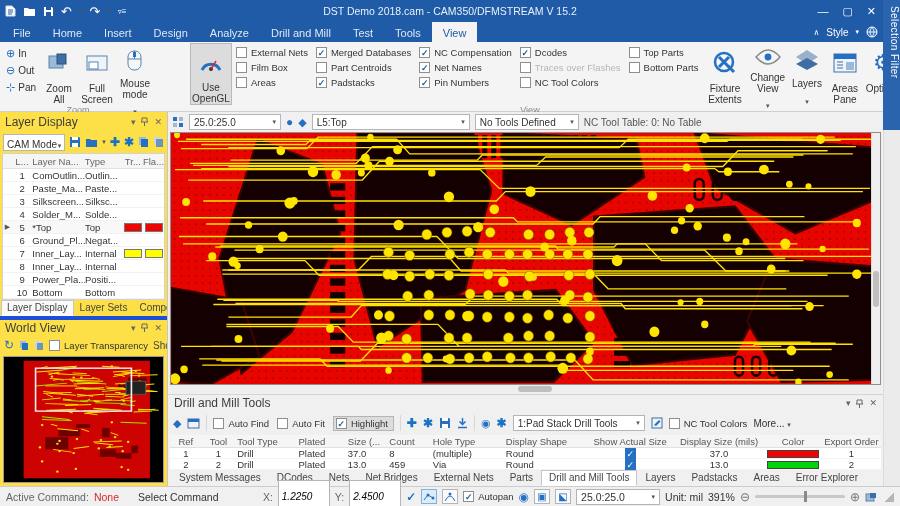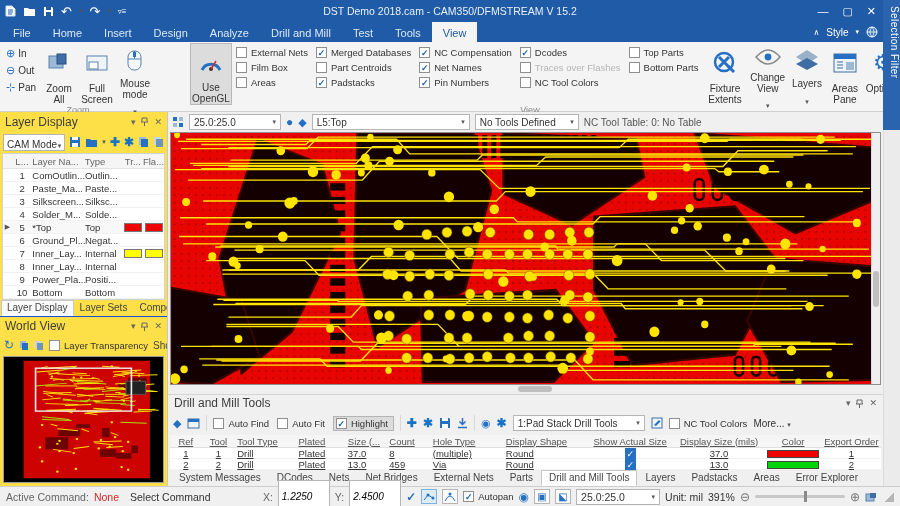--- a/index.html
+++ b/index.html
@@ -82,21 +82,21 @@
 
 .drill-panel{flex:0 0 auto;background:#f0f0f0;border-top:1px solid #d5d5d5;}
 .drill-title-row{height:16px;display:flex;align-items:center;padding:0 6px;font-size:12px;color:#3d3d3d;}
 .drill-toolbar{height:24px;display:flex;align-items:center;gap:6px;padding:0 5px;font-size:10px;color:#333;}
 .tsep{width:1px;height:16px;background:#d8d8d8;}
 .text-field{width:118px;height:17px;border:1px solid #b5b5b5;background:#fff;font-size:9.5px;padding:0 3px;font-family:"Liberation Sans",sans-serif;}
 .drill-table{background:#fff;margin:0 2px;font-size:9.5px;color:#333;}
 .dhead,.drow{display:flex;align-items:center;}
 .dhead{height:13px;background:#f5f5f5;border-bottom:1px solid #e0e0e0;color:#555;}
 .drow{height:11px;border-bottom:1px solid #f3f3f3;}
-.dc{overflow:hidden;white-space:nowrap;padding:0 2px;text-align:center;text-decoration:underline;}
+.dc{overflow:hidden;white-space:nowrap;padding:0 2px;text-align:center;}
 .d0{width:32px}.d1{width:34px}.d2{width:62px;text-align:left}.d3{width:50px;text-align:left}.d4{width:42px;text-align:left}.d5{width:44px;text-align:left}.d6{width:74px;text-align:left}.d7{width:84px;text-align:left}.d8{width:88px}.d9{width:92px}.d10{width:58px}.d11{width:60px}
 .dsw{display:inline-block;width:52px;height:8px;border:1px solid #444;vertical-align:middle;}
 .bottom-tabs{height:16px;display:flex;align-items:flex-end;padding-left:3px;font-size:10px;flex:0 0 auto;background:#f0f0f0;}
 .btab{padding:1px 7px 2px;color:#444;border:1px solid transparent;white-space:nowrap;}
 .btab.active{background:#fff;border-color:#c6c6c6;border-bottom-color:#fff;}
 
 .statusbar{height:20px;background:#f0f0f0;border-top:1px solid #cdcdcd;display:flex;align-items:center;gap:5px;padding:0 6px;font-size:10.5px;color:#444;}
 .red{color:#d42a2a;}
 .sb-input{width:52px;height:15px;border:1px solid #b5b5b5;font-size:10px;padding:16px 3px;font-family:"Liberation Sans",sans-serif;font-style:italic;}
 .sb-icon{color:#2570c3;font-size:12px;display:flex;align-items:center;}
@@ -503,21 +503,21 @@
               <span class="cl4"></span>
               <span class="cl5"></span>
             </div>
           </div>
       </div>
       <div class="panel-tabs" id="layer-tabs">
           <div class="ptab active">Layer Display</div>
           <div class="ptab">Layer Sets</div>
           <div class="ptab">Composites</div>
         </div>
-      <div class="panel-header" style="border-top:1px solid #1d4ed8;">
+      <div class="panel-header" style="border-top:4px solid #1d4ed8;">
         <span>World View</span>
         <span class="ph-icons">
           <span>▾</span>
           <span>
               <svg class="icon-svg" width="7" height="9">
                 <path d="M1 1h5v3l1 1H0l1-1zM3.5 5v4" stroke="#666" fill="none"></path>
               </svg>
             </span>
           <span>✕</span>
         </span>
@@ -1103,21 +1103,21 @@
           <div class="btab">Error Explorer</div>
         </div>
     </div>
 
     <div class="right-edge"></div>
   </div>
 
   <div class="statusbar">
     <span style="color:#666;">Active Command:</span>
     <span class="red">None</span>
-    <span style="margin-left:6px;color:#333;text-align:center;">Select Command</span>
+    <span style="margin-left:14px;color:#333;text-align:center;">Select Command</span>
     <span style="margin-left:auto;"></span>
     <span style="color:#666;">X:</span>
     <input class="sb-input" value="1.2250" style="">
     <span style="color:#666;">Y:</span>
     <input class="sb-input" value="2.4500" style="">
     <span class="sb-icon" style="font-weight:bold;">✓</span>
     <span class="sb-box pressed">
         <svg class="icon-svg" width="12" height="10">
           <path d="M1 8l4-5 5 3" stroke="#2570c3" fill="none"></path>
           <circle cx="5" cy="3" r="1.5" fill="#2570c3"></circle>

